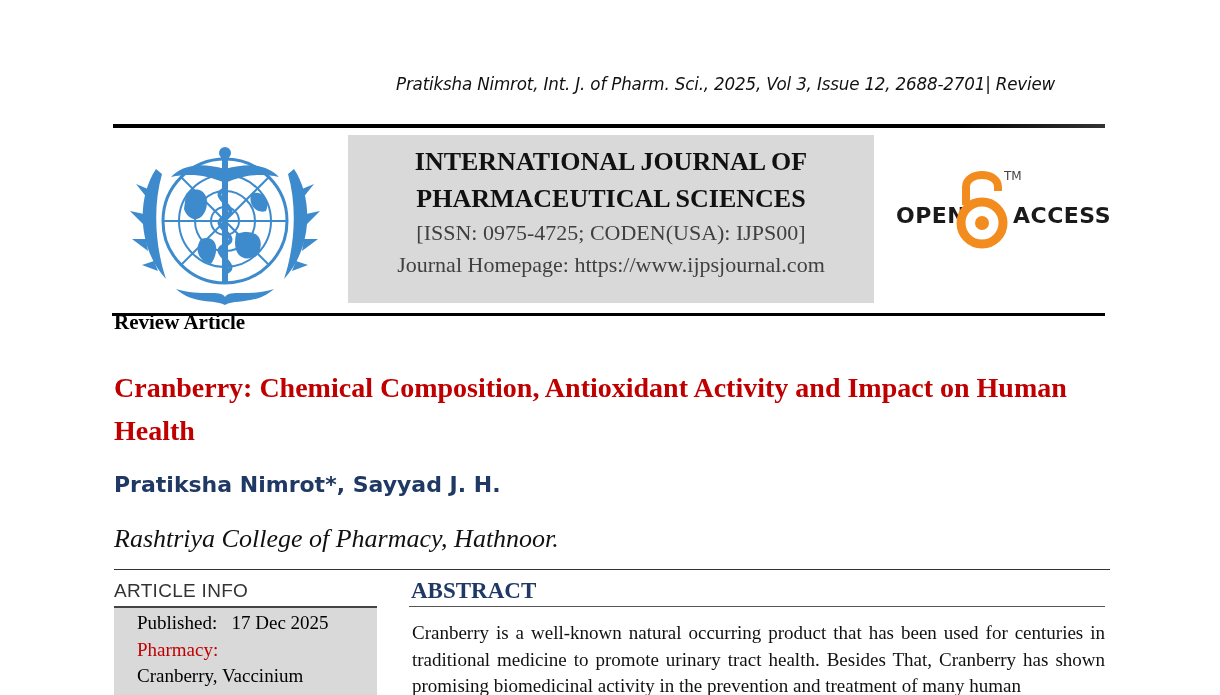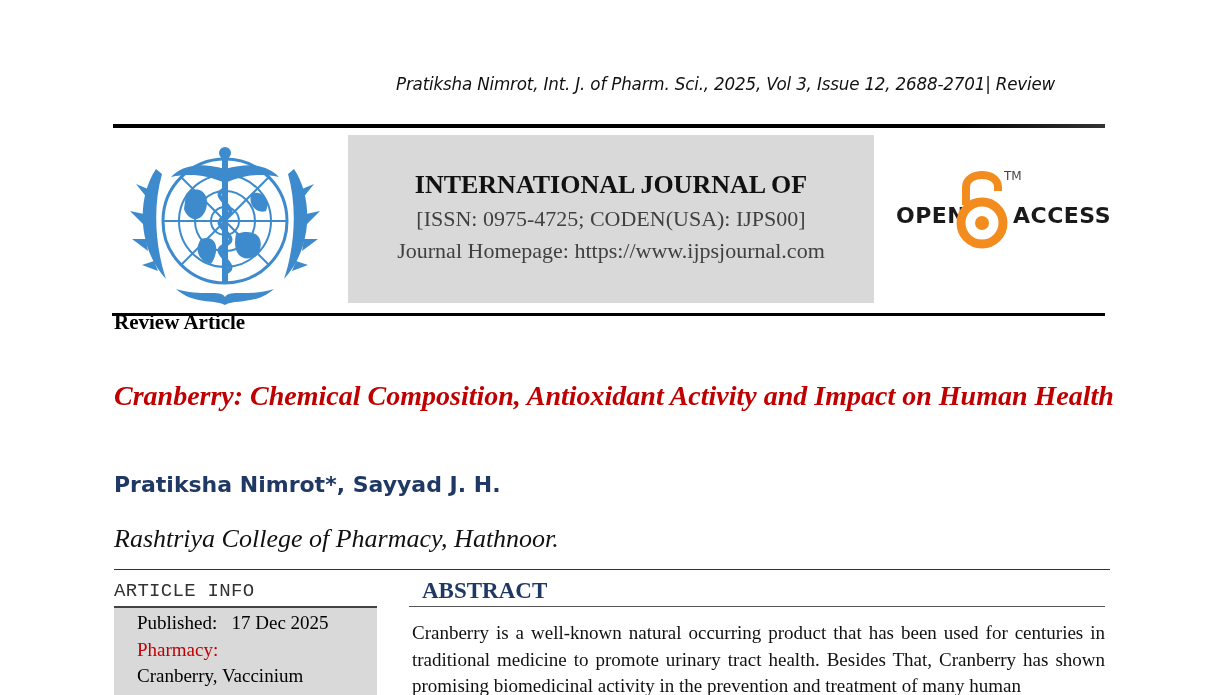--- a/index.html
+++ b/index.html
@@ -3,34 +3,34 @@
 <meta charset="utf-8">
 <style>
   html, body { margin: 0; padding: 0; background: #ffffff; }
   body { width: 1220px; height: 695px; position: relative; overflow: hidden; font-family: "Liberation Serif", serif; color: #000; }
   .abs { position: absolute; }
   .running-head { left: 396px; top: 73px; font-family: "DejaVu Sans", sans-serif; font-style: italic; font-size: 18px; color: #111; letter-spacing: -0.2px; white-space: nowrap; transform: scaleX(0.93); transform-origin: left top; }
   .rule-top { left: 113px; top: 124px; width: 992px; height: 4px; background: linear-gradient(90deg, #000 0%, #000 85%, #333 100%); }
   .rule-bottom { left: 112px; top: 313px; width: 993px; height: 3px; background: #000; }
   .logo { left: 126px; top: 139px; width: 198px; height: 166px; }
   .journal-box { left: 348px; top: 135px; width: 526px; height: 168px; background: #d9d9d9; text-align: center; }
-  .journal-title { font-family: "Liberation Serif", serif; font-weight: bold; font-size: 26px; line-height: 37px; margin-top: 31px; color: #111; }
+  .journal-title { font-family: "Liberation Serif", serif; font-weight: bold; font-size: 26px; line-height: 37px; margin-top: 8px; color: #111; }
   .journal-issn, .journal-home { font-size: 22px; line-height: 32px; color: #404040; }
   .oa { left: 880px; top: 165px; width: 230px; height: 90px; }
   .oa-text { position: absolute; top: 38px; font-family: "DejaVu Sans", sans-serif; font-weight: bold; font-size: 22px; color: #1a1a1a; letter-spacing: 0.5px; }
   .oa-tm { position: absolute; left: 124px; top: 4px; font-family: "DejaVu Sans", sans-serif; font-size: 12px; color: #444; }
   .review-label { left: 114px; top: 310px; font-weight: bold; font-size: 21px; }
-  .paper-title { left: 114px; top: 374px; width: 1000px; font-weight: bold; font-size: 28px; line-height: 43px; color: #c00000; font-style: italic; }
+  .paper-title { left: 114px; top: 366px; width: 1000px; font-weight: bold; font-size: 28px; line-height: 43px; color: #c00000; }
   .authors { left: 114px; top: 472px; font-family: "DejaVu Sans", sans-serif; font-weight: bold; font-size: 22px; color: #1f3864; }
   .affiliation { left: 114px; top: 524px; font-style: italic; font-size: 26px; color: #111; }
   .rule-section { left: 114px; top: 569px; width: 996px; height: 1px; background: #333; }
-  .info-heading { left: 114px; top: 580px; font-family: Liberation Mono, monospace; font-size: 19px; color: #333; letter-spacing: 0.3px; font-weight: 300; }
+  .info-heading { left: 114px; top: 580px; font-family: Liberation Sans, sans-serif; font-size: 19px; color: #333; letter-spacing: 0.3px; font-weight: 300; }
   .info-box { left: 114px; top: 606px; width: 263px; height: 95px; background: #d9d9d9; border-top: 2px solid #444; }
   .info-line { position: absolute; left: 23px; font-size: 19px; line-height: 26px; }
-  .abstract-heading { left: 411px; top: 578px; font-weight: bold; font-size: 23px; color: #1f3864; margin-left: 11px; }
+  .abstract-heading { left: 411px; top: 578px; font-weight: bold; font-size: 23px; color: #1f3864; }
   .abstract-rule { left: 409px; top: 606px; width: 696px; height: 1px; background: #555; }
   .abstract-body { left: 412px; top: 620px; width: 693px; font-size: 19px; line-height: 26.5px; text-align: justify; color: #111; }
 </style>
 </head>
 <body>
 
 <div class="abs running-head">Pratiksha Nimrot, Int. J. of Pharm. Sci., 2025, Vol 3, Issue 12, 2688-2701| Review</div>
 
 <div class="abs rule-top"></div>
 
@@ -65,20 +65,21 @@
       <path d="M22 50 L10 45 L22 60 Z M18 75 L4 72 L18 86 Z M20 100 L6 100 L22 112 Z M28 122 L16 126 L32 132 Z"></path>
       <path d="M176 50 L188 45 L176 60 Z M180 75 L194 72 L180 86 Z M178 100 L192 100 L176 112 Z M170 122 L182 126 L166 132 Z"></path>
       <path d="M50 150 C75 158 95 150 99 158 C103 150 123 158 148 150 C130 166 110 160 99 166 C88 160 68 166 50 150 Z"></path>
     </g>
   </svg>
 </div>
 
 <div class="abs journal-box">
   <div class="journal-title">
     <div>INTERNATIONAL JOURNAL OF</div>
+    <div>PHARMACEUTICAL SCIENCES</div>
   </div>
   <div class="journal-issn">[ISSN: 0975-4725; CODEN(USA): IJPS00]</div>
   <div class="journal-home">Journal Homepage: https://www.ijpsjournal.com</div>
 </div>
 
 <div class="abs oa">
   <span class="oa-text" style="left:0px;margin-left:16px;">OPEN</span>
   <svg class="abs" style="left:74px; top:0px;" width="56" height="86" viewBox="0 0 56 86">
     <path d="M12 40 L12 22 C12 6 44 6 44 22 L44 26" fill="none" stroke="#f28c1e" stroke-width="8" stroke-linecap="butt"></path>
     <circle cx="28" cy="58" r="21" fill="none" stroke="#f28c1e" stroke-width="9"></circle>

